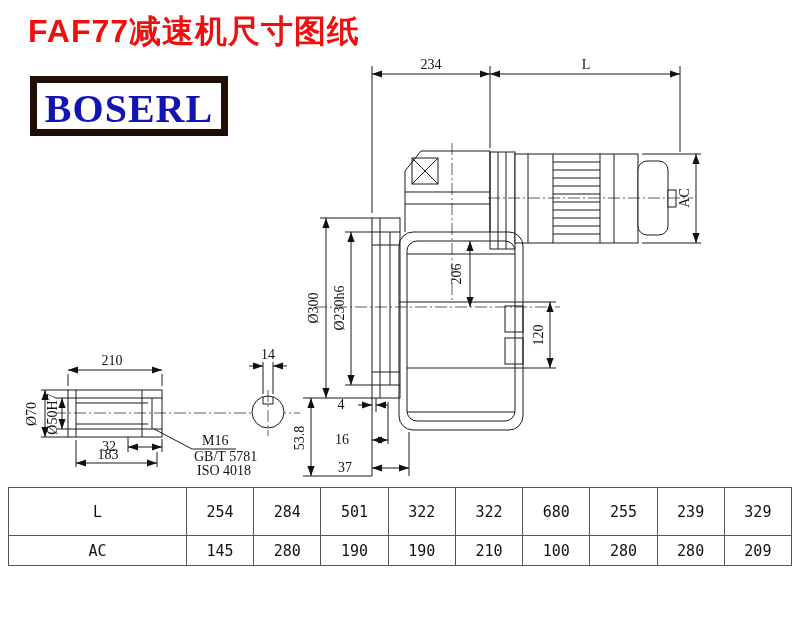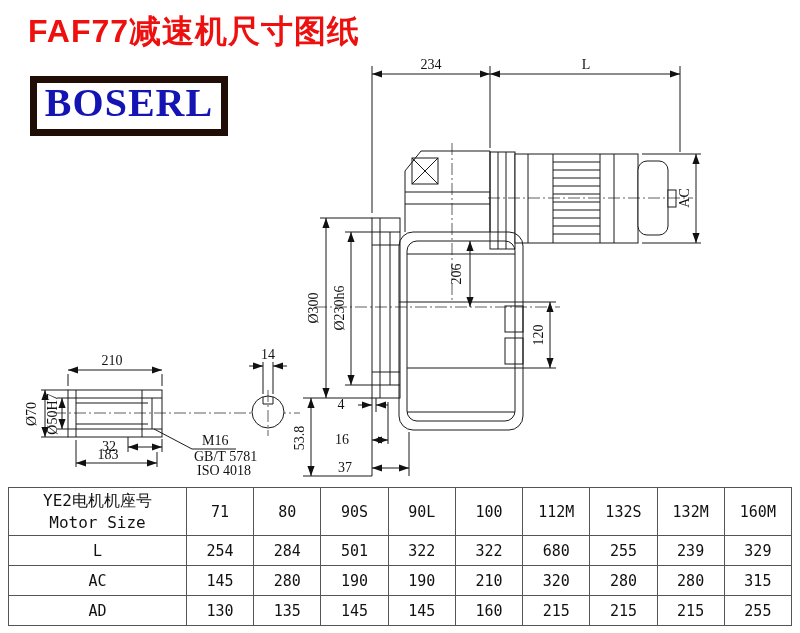--- a/index.html
+++ b/index.html
@@ -1,20 +1,20 @@
 <!DOCTYPE html>
 <html><head>
 <meta charset="utf-8">
 <style>
   * { margin:0; padding:0; box-sizing:border-box; }
   html,body { background:#fff; }
   body { width:800px; height:633px; position:relative; font-family:"Liberation Sans",sans-serif; overflow:hidden; }
   .stage { position:absolute; left:0; top:0; width:800px; height:633px; background:#ffffff; }
   .title { position:absolute; left:28px; top:10px; font-size:32px; font-weight:bold; color:#ee0f0f; letter-spacing:1px; white-space:nowrap; }
-  .logo-box { position:absolute; left:30px; top:76px; width:198px; height:60px; border:7px solid #200d06; background:#fff; display:flex; align-items:flex-start; justify-content:center; }
+  .logo-box { position:absolute; left:30px; top:76px; width:198px; height:60px; border:7px solid #200d06; background:#fff; display:flex; align-items:flex-end; justify-content:center; }
   .logo-box span { font-family:"Liberation Serif",serif; font-weight:bold; font-size:40px; color:#1414b4; letter-spacing:1px; line-height:1; }
   svg.drawing { position:absolute; left:0; top:0; }
   .ln { stroke:#1a1a1a; stroke-width:1; fill:none; }
   .fillw { fill:#ffffff; }
   .cl { stroke:#1a1a1a; stroke-width:0.7; fill:none; stroke-dasharray:12 3 2 3; }
   svg text { font-family:"Liberation Serif",serif; font-size:14px; fill:#111; }
   table.size { position:absolute; left:8px; top:487px; width:784px; border-collapse:collapse; table-layout:fixed; font-family:"DejaVu Sans Mono",monospace; font-size:15px; color:#111; }
   table.size td { border:1px solid #555; text-align:center; vertical-align:middle; height:30px; background:#fff; padding:0; }
   table.size tr:first-child td { height:48px; }
   table.size col.c0 { width:178px; }
@@ -221,66 +221,39 @@
         <col>
         <col>
         <col>
         <col>
         <col>
         <col>
         <col>
       </colgroup>
     <tbody>
         <tr>
-          <td class="head-cell">
-            <div>YE2电机机座号</div>
-            <div>Motor Size</div>
-          </td>
-          <td>71</td>
-          <td>80</td>
-          <td>90S</td>
-          <td>90L</td>
-          <td>100</td>
-          <td>112M</td>
-          <td>132S</td>
-          <td>132M</td>
-          <td>160M</td>
-        </tr>
-        <tr>
           <td>L</td>
           <td>254</td>
           <td>284</td>
           <td>501</td>
           <td>322</td>
           <td>322</td>
           <td>680</td>
           <td>255</td>
           <td>239</td>
           <td>329</td>
         </tr>
         <tr>
           <td>AC</td>
           <td>145</td>
           <td>280</td>
           <td>190</td>
           <td>190</td>
           <td>210</td>
-          <td>320</td>
+          <td>100</td>
           <td>280</td>
           <td>280</td>
-          <td>315</td>
-        </tr>
-        <tr>
-          <td>AD</td>
-          <td>130</td>
-          <td>135</td>
-          <td>145</td>
-          <td>145</td>
-          <td>160</td>
-          <td>215</td>
-          <td>215</td>
-          <td>215</td>
-          <td>255</td>
+          <td>209</td>
         </tr>
       </tbody>
   </table>
 
 </div>
 
 </body></html>

